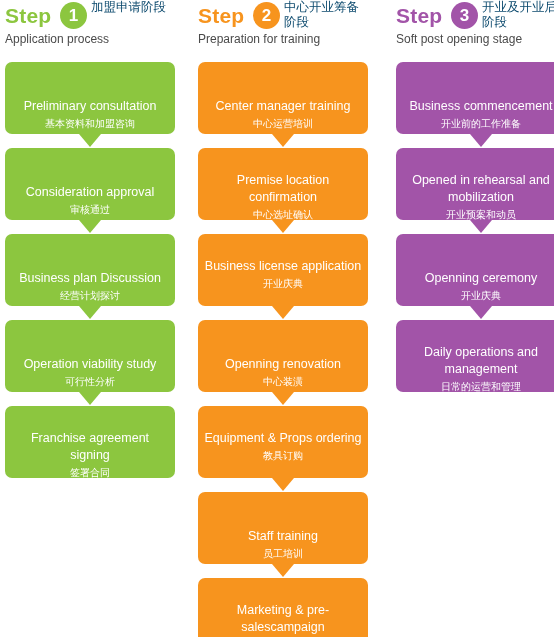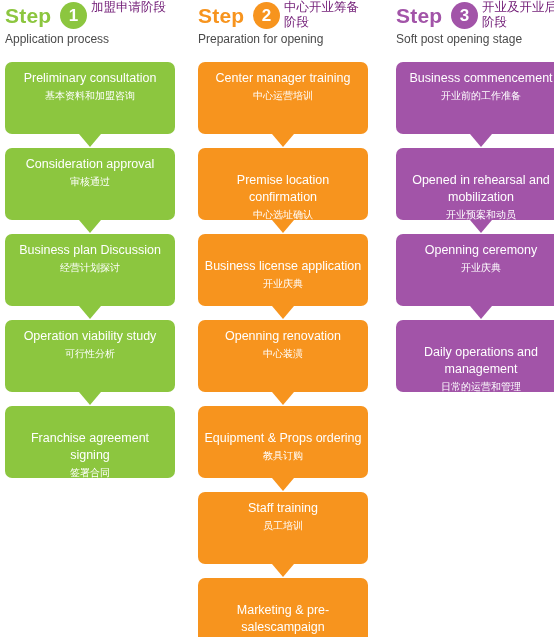--- a/index.html
+++ b/index.html
@@ -57,21 +57,21 @@
     font-weight: bold;
     text-align: center;
     line-height: 27px;
   }
   .step-cn {
     position: absolute;
     left: 86px;
     top: 0px;
     width: 86px;
     font-size: 12.5px;
-    color: #701a75;
+    color: #0c4a6e;
     line-height: 15px;
     text-align: left;
   }
   .step-sub {
     position: absolute;
     left: 0;
     top: 32px;
     font-size: 12px;
     color: #4a4a4a;
     white-space: nowrap;
@@ -100,21 +100,21 @@
     border-radius: 7px;
     color: #ffffff;
     text-align: center;
     font-size: 12.5px;
     line-height: 17px;
     padding: 10px 6px 11px 6px;
     box-sizing: border-box;
   }
   .box .en { display: block; }
   .box .cn { display: block; font-size: 10px; }
-  .box.h1 { height: 72px; padding-top: 8px; }
+  .box.h1 { height: 72px; padding-top: 36px; }
   .box.h2 { height: 72px; padding-top: 24px; }
 
   .arrow {
     position: absolute;
     bottom: -13px;
     left: 50%;
     margin-left: -11px;
     width: 0;
     height: 0;
     border-left: 11px solid transparent;
@@ -176,21 +176,21 @@
 
       </div>
     </div>
   </div>
 
   <div class="column col-2">
     <div class="step-header">
       <span class="step-word c-orange">Step</span>
       <span class="step-circle bg-orange">2</span>
       <span class="step-cn">中心开业筹备阶段</span>
-      <span class="step-sub">Preparation for opening</span>
+      <span class="step-sub">Preparation for training</span>
     </div>
     <div class="boxes">
       <div class="box-wrap">
         <div class="box bg-orange h1">
           <span class="en">Center manager training</span>
           <span class="cn">中心运营培训</span>
         </div>
         <div class="arrow arrow-orange"></div>
       </div>
       <div class="box-wrap">

